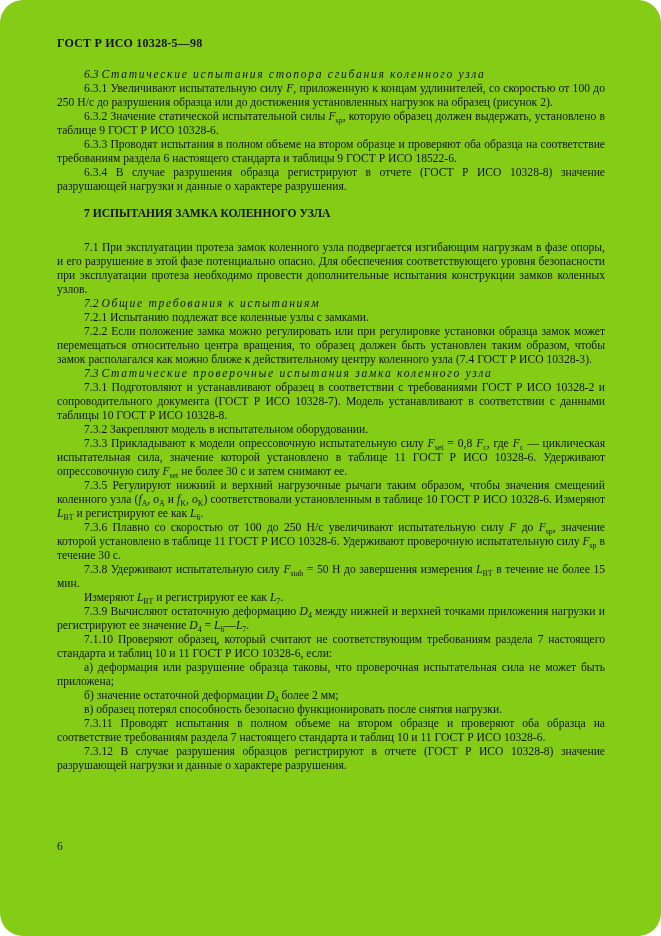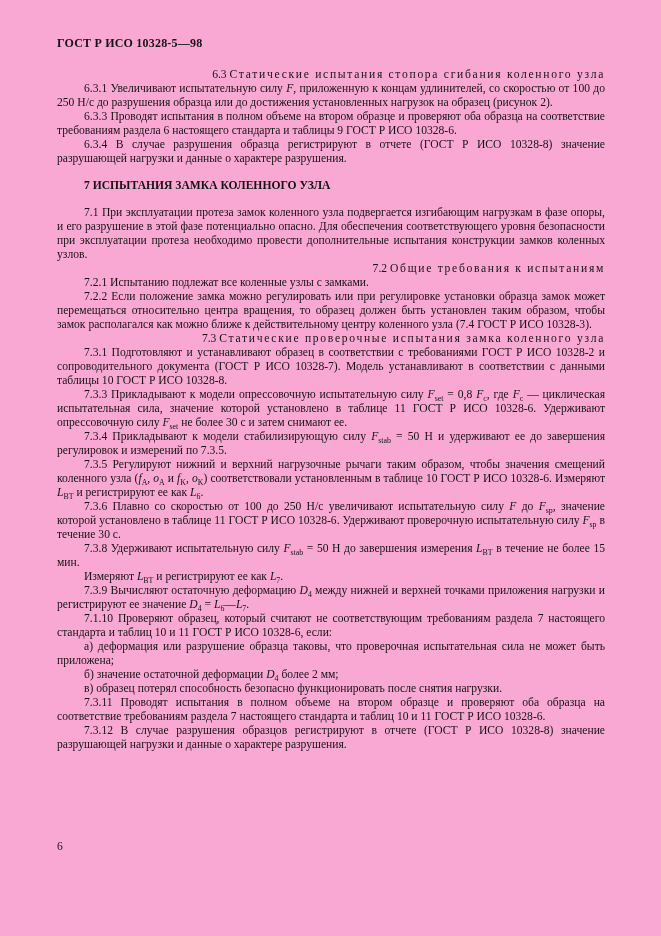--- a/index.html
+++ b/index.html
@@ -4,48 +4,50 @@
 <style>
   html, body {
     margin: 0;
     padding: 0;
     background: #ffffff;
   }
   .page {
     position: relative;
     width: 661px;
     height: 936px;
-    background: #f9a8d4;
+    background: #84cc16;
     box-sizing: border-box;
     padding: 36px 56px 0 57px;
     font-family: "Liberation Serif", serif;
     color: #141414;
     overflow: hidden;
+    border-radius: 23px;
   }
   .doc-header {
     font-size: 12px;
     font-weight: bold;
     letter-spacing: 0.2px;
     margin: 0 0 17px 0;
   }
   .doc-body p {
     margin: 0;
     font-size: 11.6px;
     line-height: 14px;
     text-align: justify;
     text-indent: 27px;
   }
   .doc-body p.section {
     font-weight: bold;
     text-align: left;
-    margin: 13px 0 13px 0;
+    margin: 13px 0 20px 0;
   }
   .doc-body p.spaced {
-    text-align: right;
+    text-align: left;
     white-space: nowrap;
+    font-style: italic;
   }
   .doc-body p.spaced .htext {
     letter-spacing: 1.7px;
   }
   .doc-body sub {
     font-size: 0.68em;
     line-height: 0;
     letter-spacing: 0;
   }
   .page-number {
@@ -57,31 +59,32 @@
 </style>
 </head>
 <body>
 
 <div class="page">
   <div class="doc-header">ГОСТ Р ИСО 10328-5—98</div>
 
   <div class="doc-body">
       <p class="spaced"><span class="hnum">6.3</span> <span class="htext">Статические испытания стопора сгибания коленного узла</span></p>
       <p class="body">6.3.1 Увеличивают испытательную силу <i>F</i>, приложенную к концам удлинителей, со скоростью от 100 до 250 Н/с до разрушения образца или до достижения установленных нагрузок на образец (рисунок 2).</p>
-      <p class="body">6.3.3 Проводят испытания в полном объеме на втором образце и проверяют оба образца на соответствие требованиям раздела 6 настоящего стандарта и таблицы 9 ГОСТ Р ИСО 10328-6.</p>
+      <p class="body">6.3.2 Значение статической испытательной силы <i>F</i><sub>sp</sub>, которую образец должен выдержать, установлено в таблице 9 ГОСТ Р ИСО 10328-6.</p>
+      <p class="body">6.3.3 Проводят испытания в полном объеме на втором образце и проверяют оба образца на соответствие требованиям раздела 6 настоящего стандарта и таблицы 9 ГОСТ Р ИСО 18522-6.</p>
       <p class="body">6.3.4 В случае разрушения образца регистрируют в отчете (ГОСТ Р ИСО 10328-8) значение разрушающей нагрузки и данные о характере разрушения.</p>
       <p class="section">7 ИСПЫТАНИЯ ЗАМКА КОЛЕННОГО УЗЛА</p>
       <p class="body">7.1 При эксплуатации протеза замок коленного узла подвергается изгибающим нагрузкам в фазе опоры, и его разрушение в этой фазе потенциально опасно. Для обеспечения соответствующего уровня безопасности при эксплуатации протеза необходимо провести дополнительные испытания конструкции замков коленных узлов.</p>
       <p class="spaced"><span class="hnum">7.2</span> <span class="htext">Общие требования к испытаниям</span></p>
       <p class="body">7.2.1 Испытанию подлежат все коленные узлы с замками.</p>
       <p class="body">7.2.2 Если положение замка можно регулировать или при регулировке установки образца замок может перемещаться относительно центра вращения, то образец должен быть установлен таким образом, чтобы замок располагался как можно ближе к действительному центру коленного узла (7.4 ГОСТ Р ИСО 10328-3).</p>
       <p class="spaced"><span class="hnum">7.3</span> <span class="htext">Статические проверочные испытания замка коленного узла</span></p>
       <p class="body">7.3.1 Подготовляют и устанавливают образец в соответствии с требованиями ГОСТ Р ИСО 10328-2 и сопроводительного документа (ГОСТ Р ИСО 10328-7). Модель устанавливают в соответствии с данными таблицы 10 ГОСТ Р ИСО 10328-8.</p>
+      <p class="body">7.3.2 Закрепляют модель в испытательном оборудовании.</p>
       <p class="body">7.3.3 Прикладывают к модели опрессовочную испытательную силу <i>F</i><sub>set</sub> = 0,8 <i>F</i><sub>c</sub>, где <i>F</i><sub>c</sub> — циклическая испытательная сила, значение которой установлено в таблице 11 ГОСТ Р ИСО 10328-6. Удерживают опрессовочную силу <i>F</i><sub>set</sub> не более 30 с и затем снимают ее.</p>
-      <p class="body">7.3.4 Прикладывают к модели стабилизирующую силу <i>F</i><sub>stab</sub> = 50 Н и удерживают ее до завершения регулировок и измерений по 7.3.5.</p>
       <p class="body">7.3.5 Регулируют нижний и верхний нагрузочные рычаги таким образом, чтобы значения смещений коленного узла (<i>f</i><sub>A</sub>, <i>o</i><sub>A</sub> и <i>f</i><sub>K</sub>, <i>o</i><sub>K</sub>) соответствовали установленным в таблице 10 ГОСТ Р ИСО 10328-6. Измеряют <i>L</i><sub>BT</sub> и регистрируют ее как <i>L</i><sub>6</sub>.</p>
       <p class="body">7.3.6 Плавно со скоростью от 100 до 250 Н/с увеличивают испытательную силу <i>F</i> до <i>F</i><sub>sp</sub>, значение которой установлено в таблице 11 ГОСТ Р ИСО 10328-6. Удерживают проверочную испытательную силу <i>F</i><sub>sp</sub> в течение 30 с.</p>
       <p class="body">7.3.8 Удерживают испытательную силу <i>F</i><sub>stab</sub> = 50 Н до завершения измерения <i>L</i><sub>BT</sub> в течение не более 15 мин.</p>
       <p class="body">Измеряют <i>L</i><sub>BT</sub> и регистрируют ее как <i>L</i><sub>7</sub>.</p>
       <p class="body">7.3.9 Вычисляют остаточную деформацию <i>D</i><sub>4</sub> между нижней и верхней точками приложения нагрузки и регистрируют ее значение <i>D</i><sub>4</sub> = <i>L</i><sub>6</sub>—<i>L</i><sub>7</sub>.</p>
       <p class="body">7.1.10 Проверяют образец, который считают не соответствующим требованиям раздела 7 настоящего стандарта и таблиц 10 и 11 ГОСТ Р ИСО 10328-6, если:</p>
       <p class="body">а) деформация или разрушение образца таковы, что проверочная испытательная сила не может быть приложена;</p>
       <p class="body">б) значение остаточной деформации <i>D</i><sub>4</sub> более 2 мм;</p>
       <p class="body">в) образец потерял способность безопасно функционировать после снятия нагрузки.</p>
       <p class="body">7.3.11 Проводят испытания в полном объеме на втором образце и проверяют оба образца на соответствие требованиям раздела 7 настоящего стандарта и таблиц 10 и 11 ГОСТ Р ИСО 10328-6.</p>

